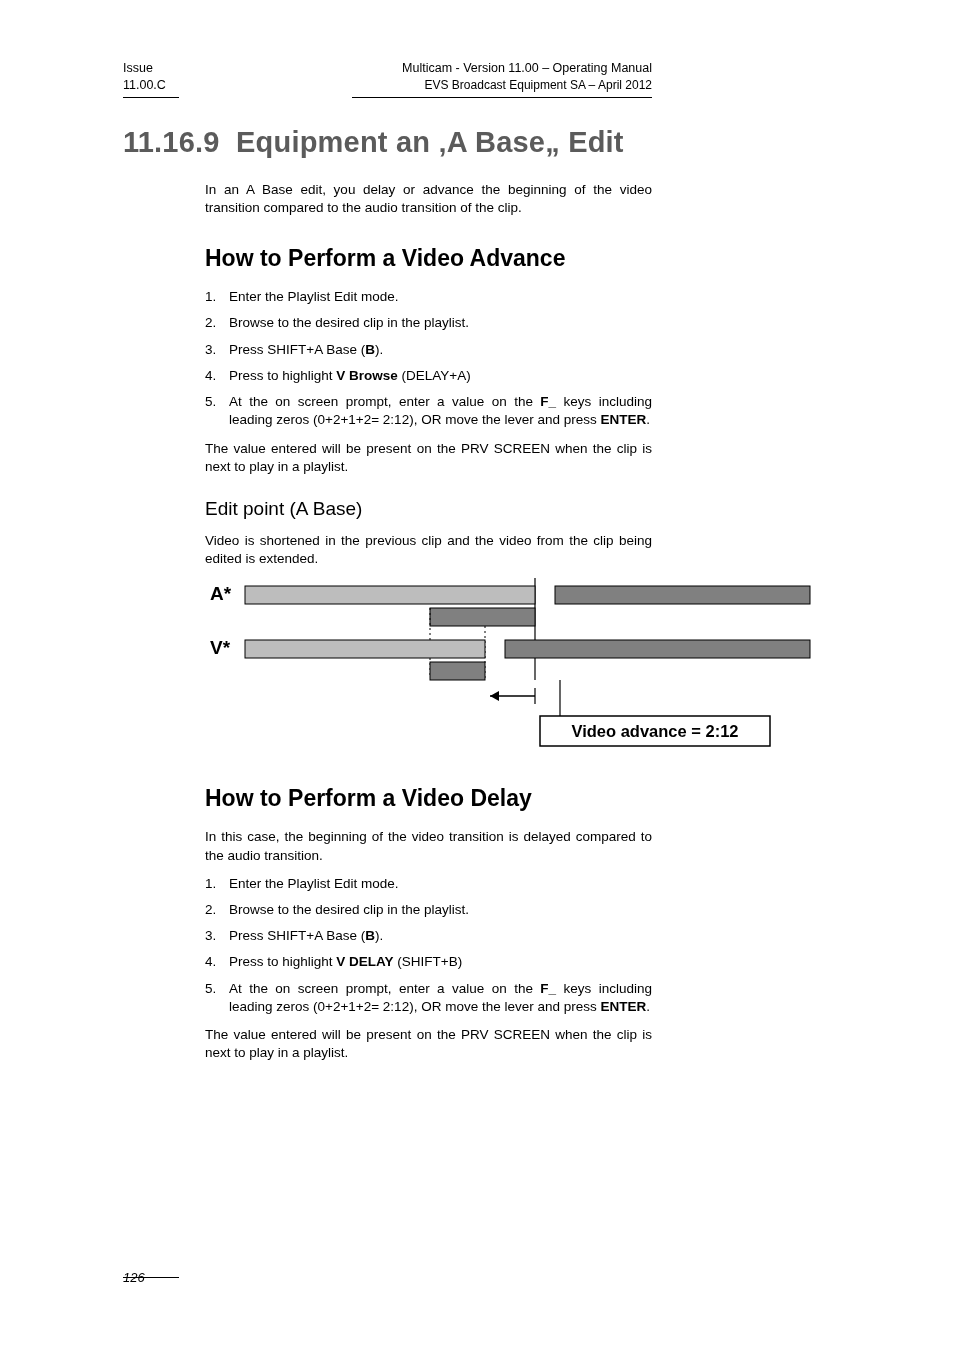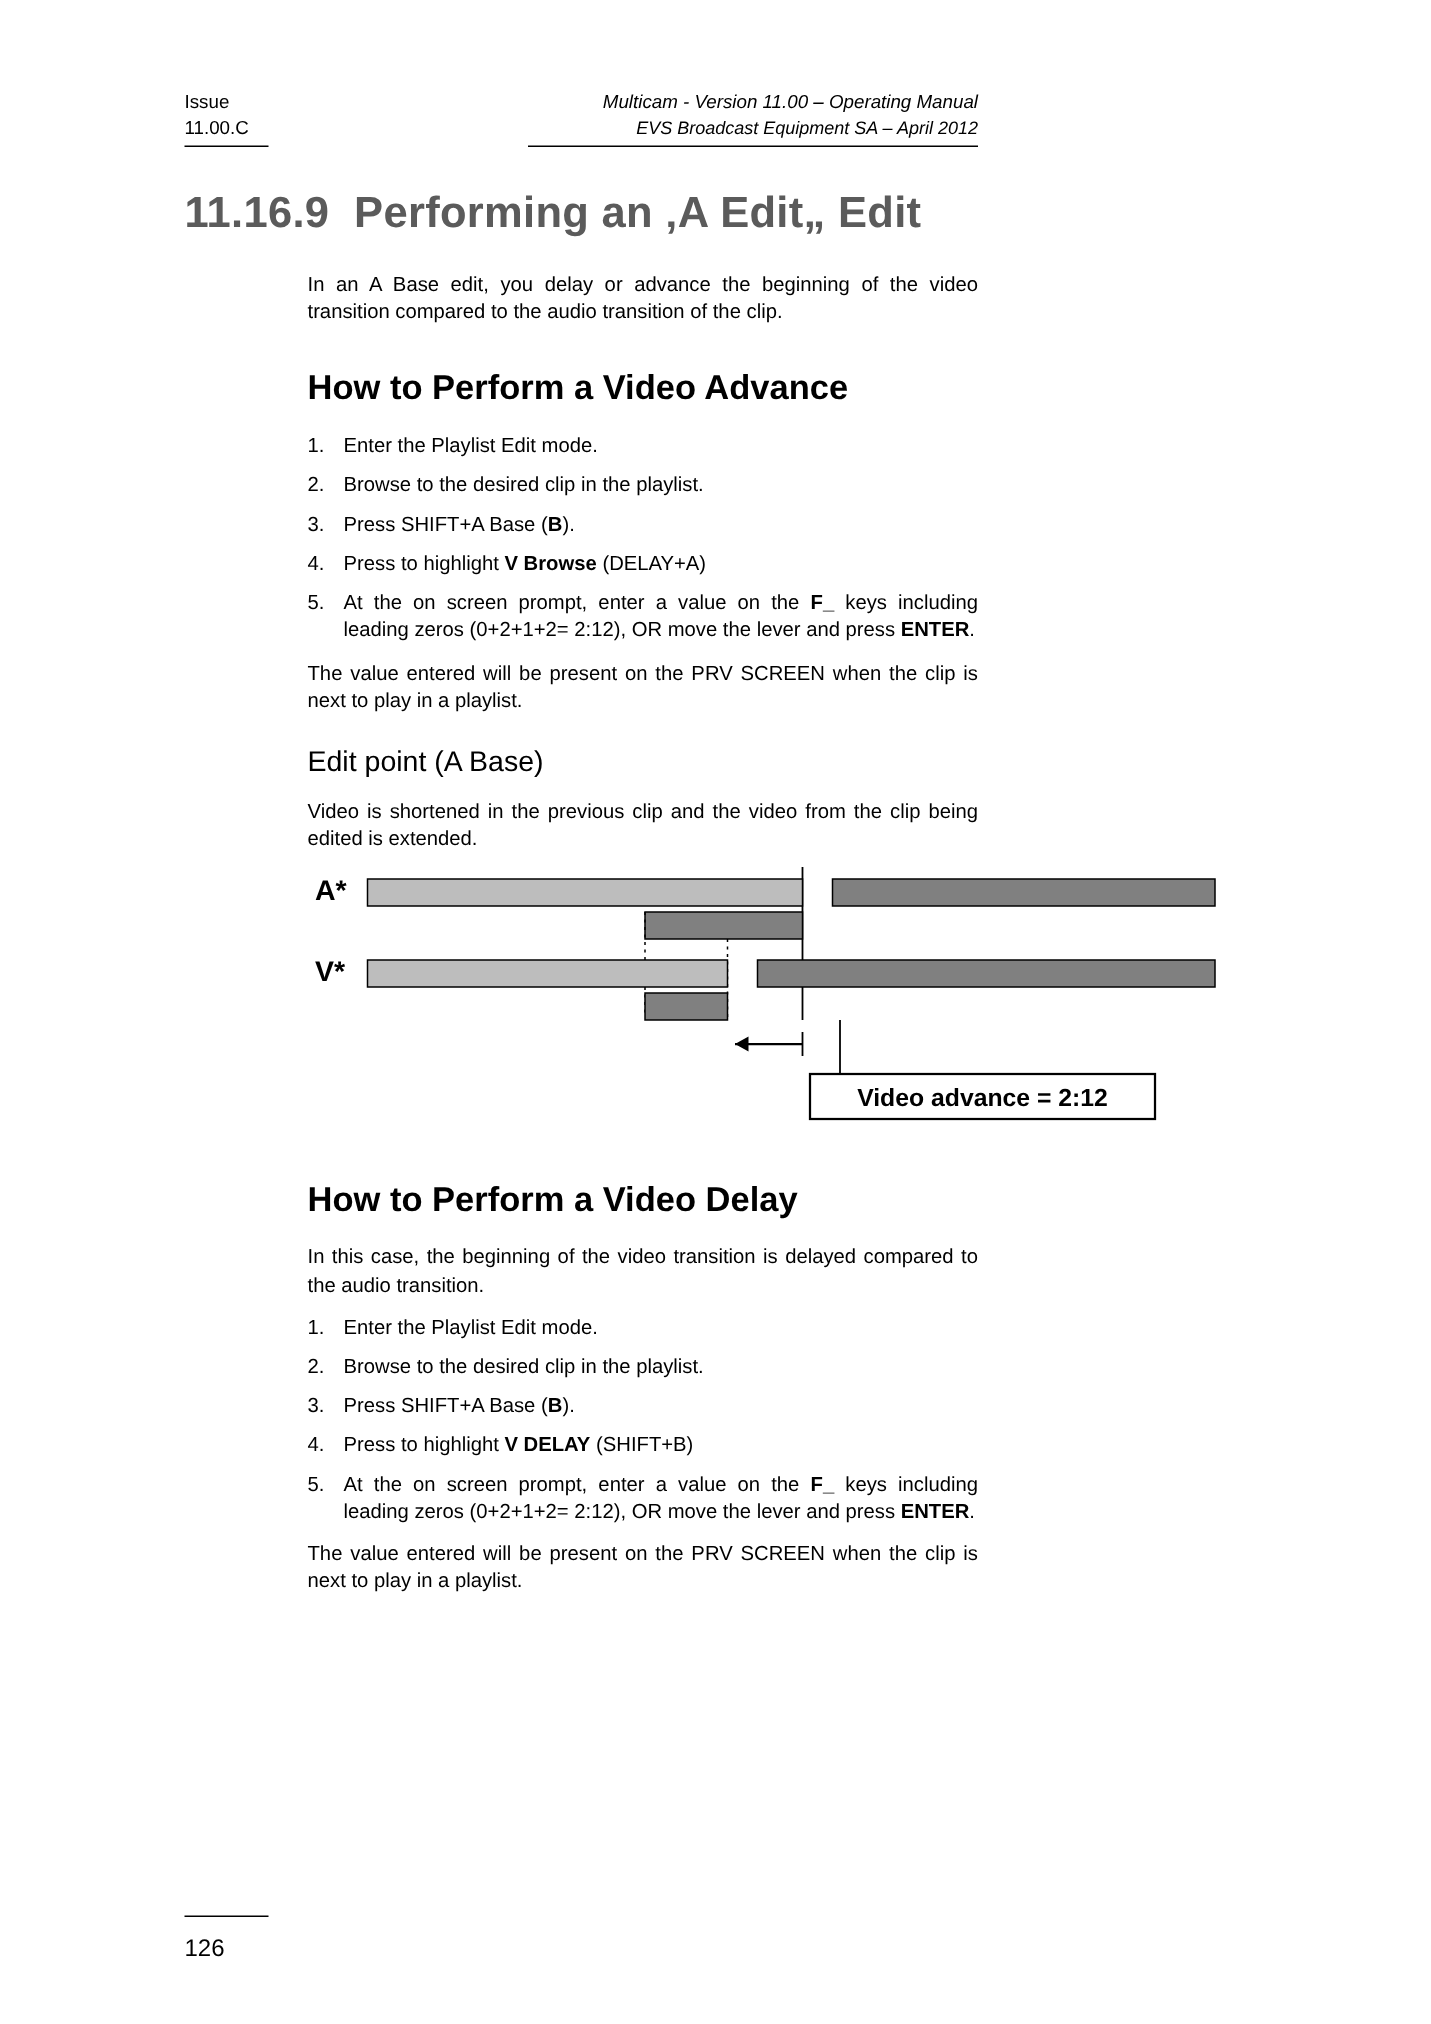--- a/index.html
+++ b/index.html
@@ -1,34 +1,34 @@
 <!DOCTYPE html>
 <html><head>
 <meta charset="utf-8">
 <style>
   * { box-sizing: border-box; margin: 0; padding: 0; }
   html, body { width: 954px; background: #fff; font-family: Arial, Helvetica, sans-serif; color: #000; }
   .page { width: 760px; min-height: 1349px; padding: 60px 108px 40px 123px; position: relative; }
   .hdr { display: flex; justify-content: space-between; font-size: 12.5px; line-height: 1.35; margin-bottom: 3px; }
-  .hdr .right { text-align: right; font-style: italic; }
+  .hdr .right { text-align: right; }
   .hdr .small { font-size: 12px; }
   .hrule { border-top: 1.5px solid #000; width: 56px; }
   .hrule-right { border-top: 1.5px solid #000; width: 300px; margin-left: auto; }
   .hdr-lines { display: flex; justify-content: space-between; margin-bottom: 28px; }
   h1.sec { font-size: 29px; font-weight: bold; color: #5b5b5b; margin-bottom: 22px; letter-spacing: 0.2px; }
   .body-indent { margin-left: 82px; }
   p { font-size: 13.5px; line-height: 1.35; text-align: justify; margin-bottom: 10px; }
   h2.sub { font-size: 23px; font-weight: bold; margin: 28px 0 16px 0; }
   h3.subsub { font-size: 19px; font-weight: normal; margin: 22px 0 12px 0; }
   ol.steps { list-style: none; margin: 6px 0 10px 0; }
   ol.steps li { font-size: 13.5px; line-height: 1.35; margin-bottom: 8px; padding-left: 24px; position: relative; text-align: justify; }
   ol.steps li .num { position: absolute; left: 0; }
   .b { font-weight: bold; }
   .diagram { margin: 6px 0 26px 0; }
-  .pgnum { position: absolute; bottom: 40px; left: 123px; font-size: 16px; }
+  .pgnum { position: absolute; bottom: 64px; left: 123px; font-size: 13px; font-style: italic; }
   .pgrule { border-top: 1.5px solid #000; width: 56px; position: absolute; bottom: 71px; left: 123px; }
 </style>
 </head>
 <body>
 
 <div class="page">
 
   <div class="hdr">
     <div>
       <div>Issue</div>
@@ -38,21 +38,21 @@
       <div>Multicam - Version 11.00 – Operating Manual</div>
       <div class="small">EVS Broadcast Equipment SA – April 2012</div>
     </div>
   </div>
   <div class="hdr-lines">
     <div class="hrule"></div>
     <div class="hrule-right"></div>
   </div>
 
   <h1 class="sec">
-    <span>11.16.9</span>&nbsp;&nbsp;<span>Performing an ‚A Edit„ Edit</span>
+    <span>11.16.9</span>&nbsp;&nbsp;<span>Equipment an ‚A Base„ Edit</span>
   </h1>
 
   <div class="body-indent">
 
     <p>In an A Base edit, you delay or advance the beginning of the video transition compared to the audio transition of the clip.</p>
 
     <h2 class="sub">How to Perform a Video Advance</h2>
 
     <ol class="steps">
       <li><span class="num">1.</span><span>Enter the Playlist Edit mode.</span></li>

